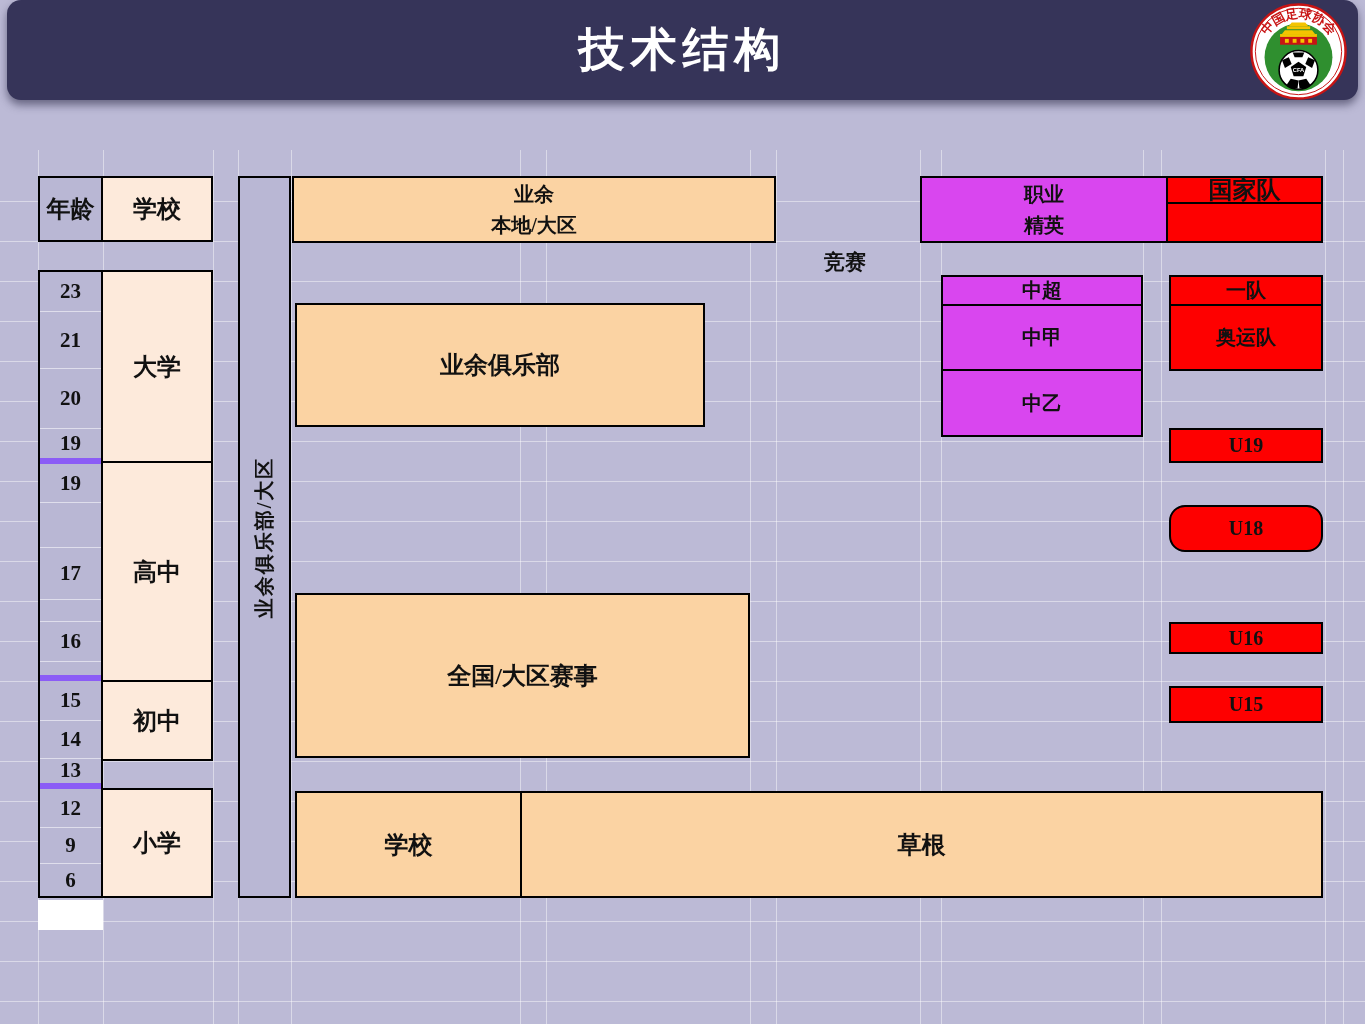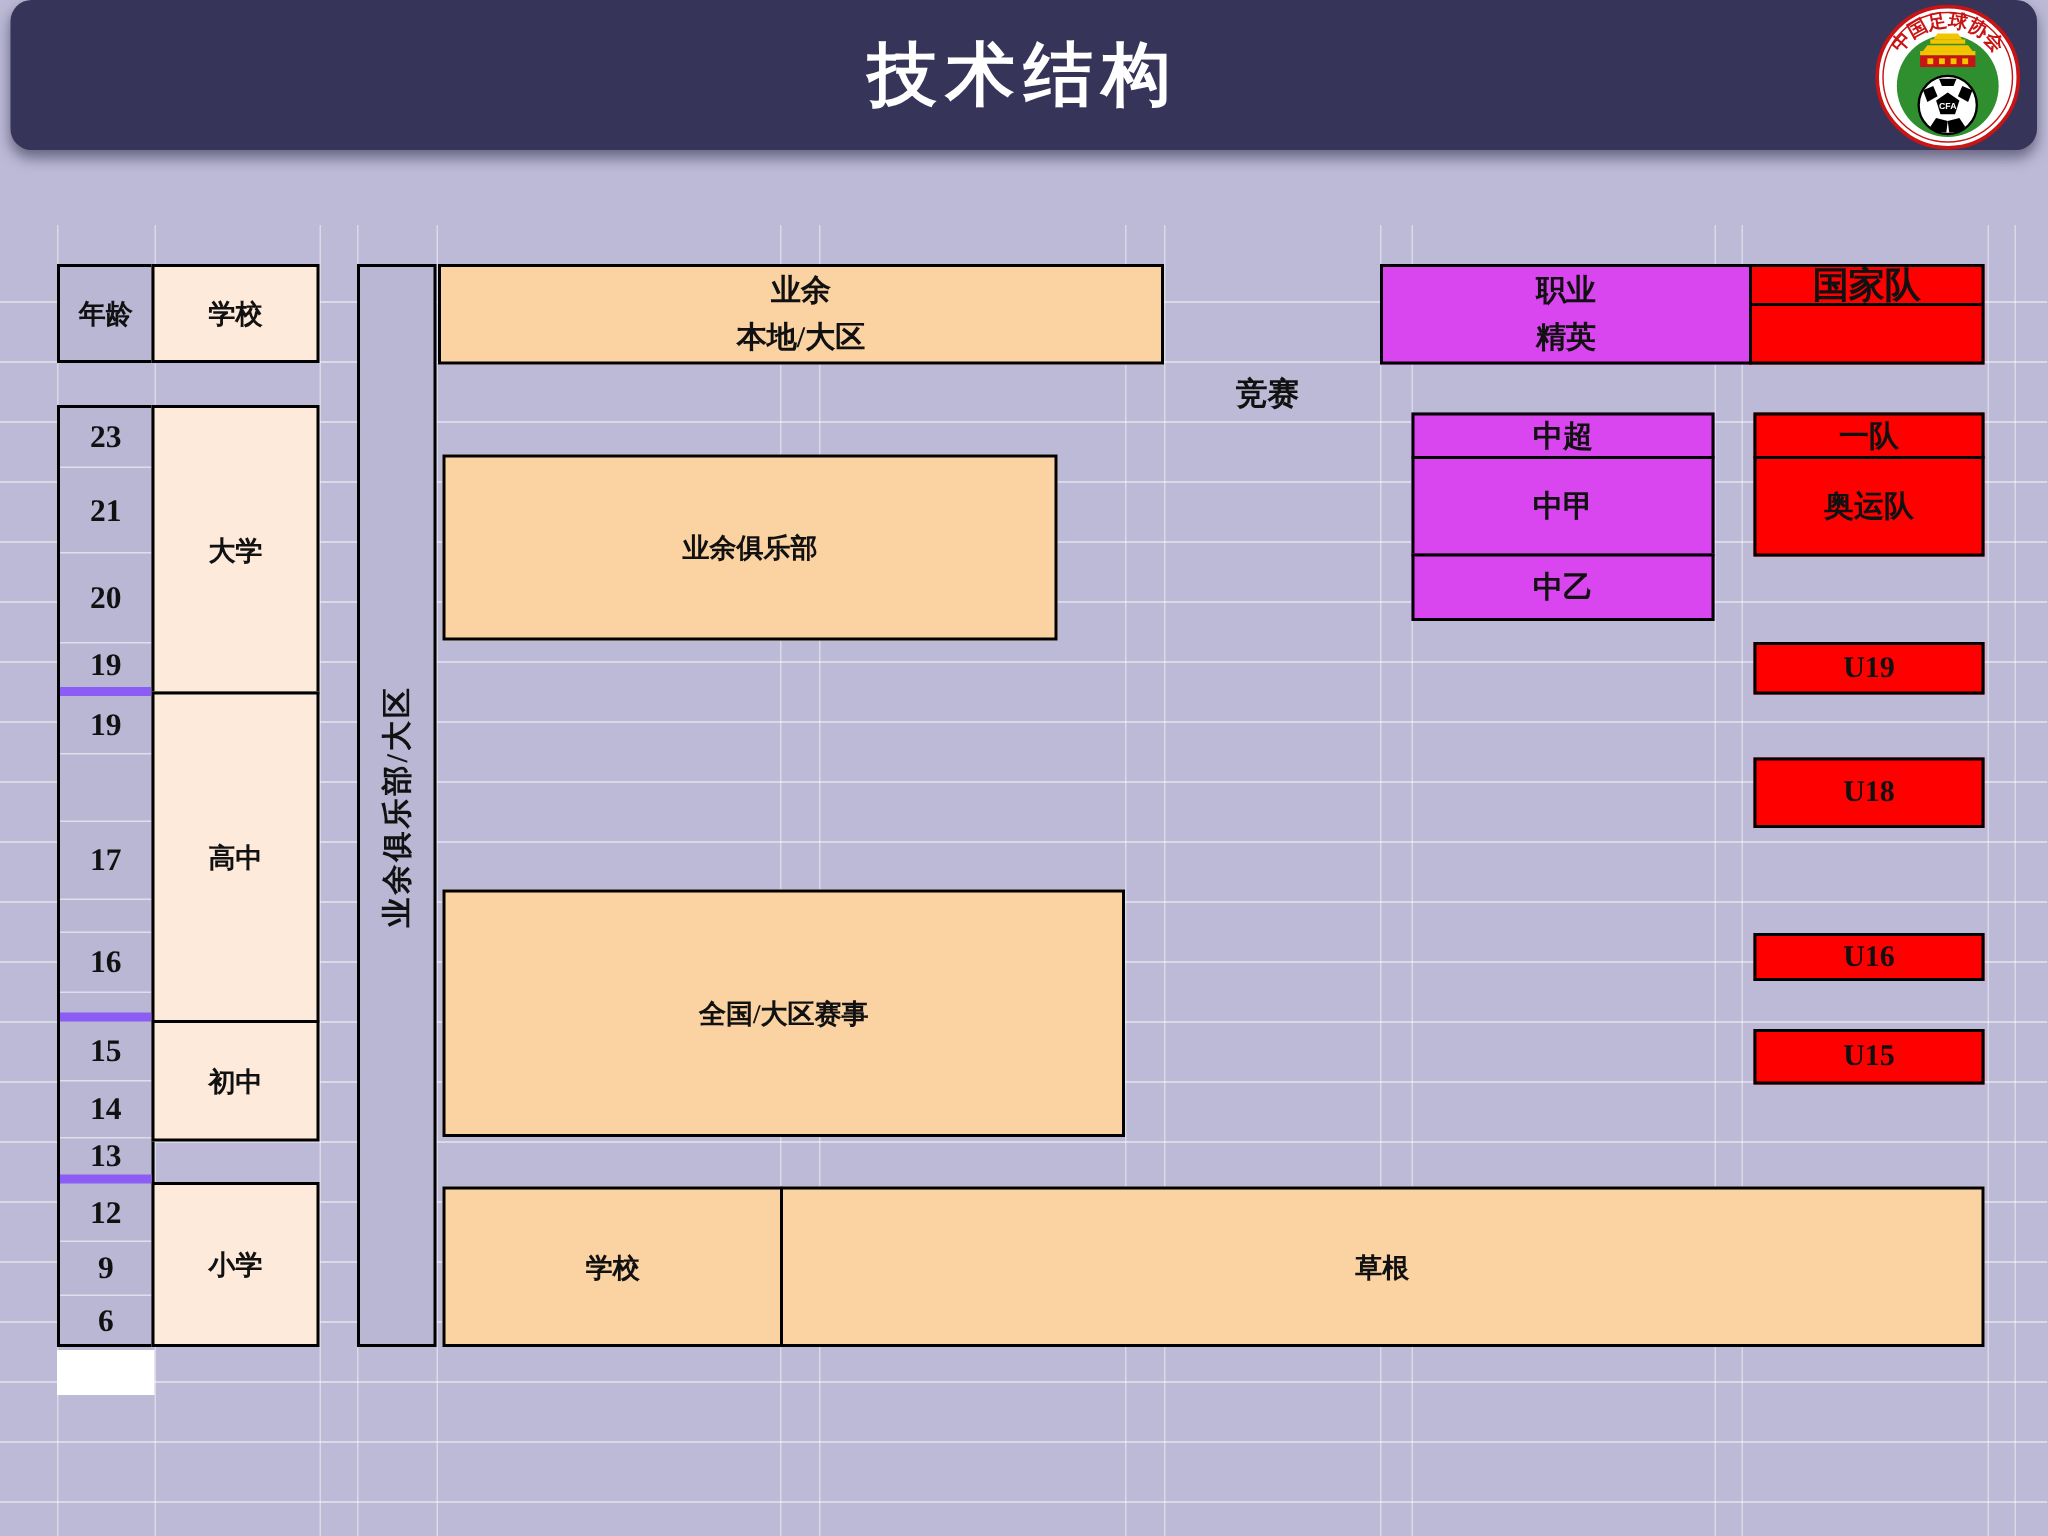--- a/index.html
+++ b/index.html
@@ -23,21 +23,21 @@
 
   
   .cell { position:absolute; border:2px solid #000; display:flex; align-items:center;
     justify-content:center; text-align:center; font-weight:bold; color:#111; }
   .peach  { background:#fbd3a3; }
   .lpeach { background:#fdeadb; }
   .blue   { background:#d946ef; }
   .red    { background:#fe0000; }
   .lav    { background:#b9b7d4; }
 
-  .f21 { font-size:18px; } .f20 { font-size:20px; }
+  .f21 { font-size:24px; } .f20 { font-size:20px; }
   .twoline { flex-direction:column; line-height:31px; font-size:20px; }
 
   
   .agecol { flex-direction:column; align-items:stretch; justify-content:flex-start; }
   .agerow { display:flex; align-items:center; justify-content:center;
     font-size:21px; font-weight:bold; border-bottom:1px solid rgba(255,255,255,.55); }
   .agerow.sepb { border-bottom:6px solid #8b5cf6;font-family:Liberation Serif, serif; }
   .agerow.last { border-bottom:none; }
 
   
@@ -163,25 +163,25 @@
 <div class="cell red natbox" style="left:1166px; top:176px; width:157px; height:67px;">
   <div class="nat-label">国家队</div>
 </div>
 
 <div class="plainlabel" style="left:780px; top:248px; width:130px;">竞赛</div>
 
 <div class="cell peach f21" style="left:295px; top:303px; width:410px; height:124px;">业余俱乐部</div>
 
 <div class="cell blue f20" style="left:941px; top:275px; width:202px; height:31px;">中超</div>
 <div class="cell blue f20" style="left:941px; top:304px; width:202px; height:67px;font-family:Liberation Serif, serif;">中甲</div>
-<div class="cell blue f20" style="left:941px; top:369px; width:202px; height:45px;">中乙</div>
+<div class="cell blue f20" style="left:941px; top:369px; width:202px; height:68px;">中乙</div>
 
 <div class="cell red f20" style="left:1169px; top:275px; width:154px; height:31px;">一队</div>
 <div class="cell red f20" style="left:1169px; top:304px; width:154px; height:67px;">奥运队</div>
 <div class="cell red f20" style="left:1169px; top:428px; width:154px; height:35px;">U19</div>
-<div class="cell red f20" style="left:1169px; top:505px; width:154px; height:47px;">U18</div>
+<div class="cell red f20" style="left:1169px; top:505px; width:154px; height:47px;border-radius:16px;">U18</div>
 <div class="cell red f20" style="left:1169px; top:622px; width:154px; height:32px;">U16</div>
 <div class="cell red f20" style="left:1169px; top:686px; width:154px; height:37px;">U15</div>
 
 <div class="cell peach f21" style="left:295px; top:593px; width:455px; height:165px;">全国/大区赛事</div>
 
 <div class="cell peach f21" style="left:295px; top:791px; width:227px; height:107px;">学校</div>
 <div class="cell peach f21" style="left:520px; top:791px; width:803px; height:107px;">草根</div>
 
 </body></html>

